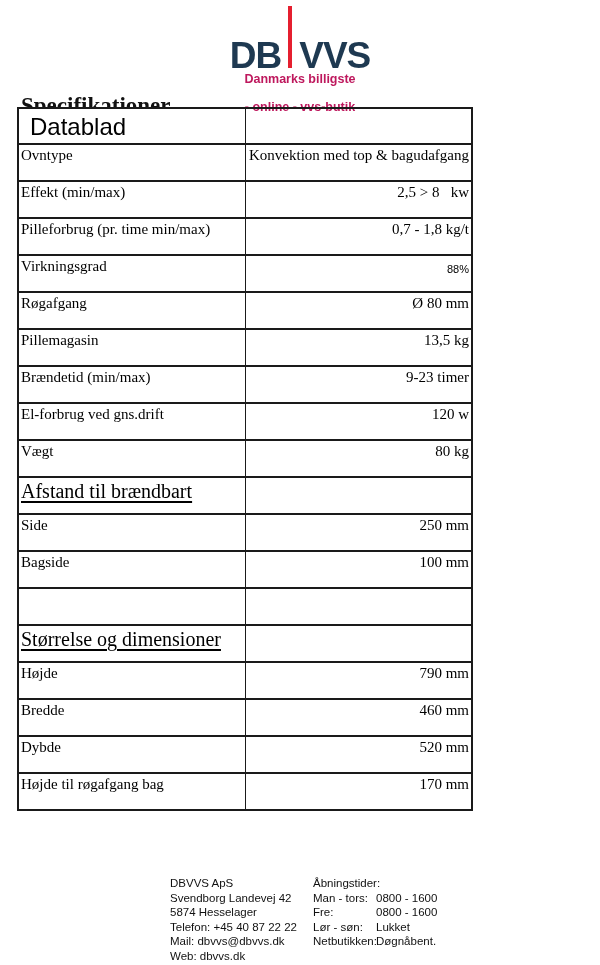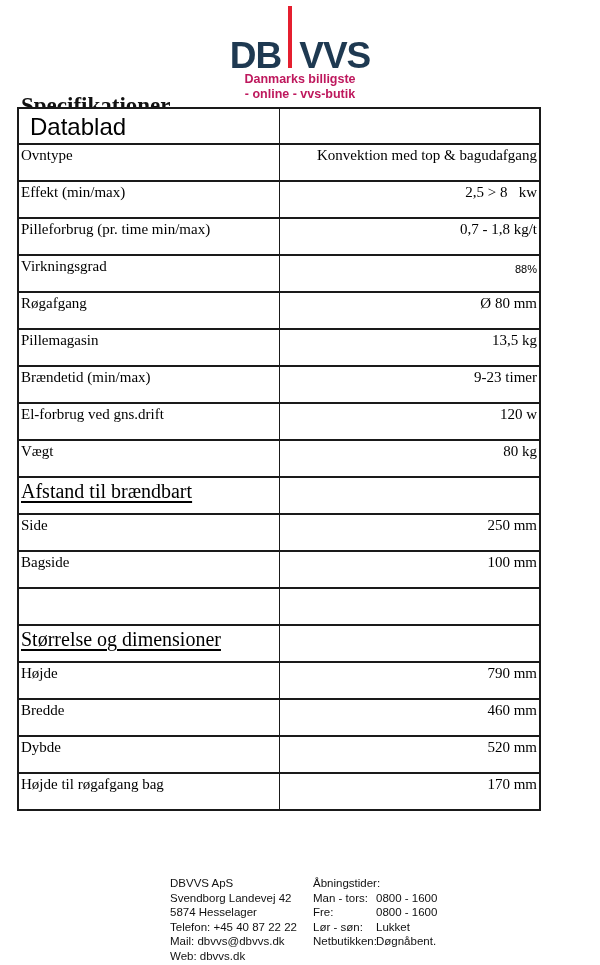--- a/index.html
+++ b/index.html
@@ -14,35 +14,35 @@
   .logo-row { display:flex; justify-content:center; align-items:flex-end; height:63px; }
   .logo-word {
     font-family:"Liberation Sans", sans-serif; font-weight:bold;
     font-size:37px; line-height:24px; letter-spacing:-1px; color:#1e3951;
   }
   .logo-bar { width:4px; height:62px; margin:0 7px; background:#e51f2f; }
   .tagline {
     font-family:"Liberation Sans", sans-serif; font-weight:bold;
     font-size:12.5px; line-height:15px; color:#be185d; margin-top:4px;
   }
-  .tagline.second { margin-top:0; }
+  .tagline.second { margin-top:13px; }
 
   
   .clipped-heading {
     position:absolute; left:21px; top:97px; width:260px; height:10px;
     overflow:hidden;
   }
   .clipped-heading span {
     display:block; font-family:"Liberation Serif", serif; font-weight:bold;
     font-size:23px; line-height:17px; color:#111;
   }
 
   
   .spec-table-wrap { position:absolute; left:17px; top:107px; width:564px; }
-  table.spec { border-collapse:collapse; width:524px; table-layout:fixed; }
+  table.spec { border-collapse:collapse; width:456px; table-layout:fixed; }
   table.spec td { border:1px solid #1a1a1a; border-top-width:2px; border-bottom-width:2px; }
   table.spec { border:2px solid #1a1a1a; }
   td.cell { vertical-align:top; overflow:hidden; }
   .label-cell { width:283px; padding:1px 2px 0 2px; font-size:15px; line-height:19px;margin-top:12px; }
   .value-cell { text-align:right; padding:1px 2px 0 2px; font-size:15px; line-height:19px; white-space:pre; }
   tr.row-header td { height:36px; }
   .title-cell {
     font-family:"Liberation Sans", sans-serif; font-size:24px;
     padding:4px 0 0 11px; vertical-align:middle;
   }

